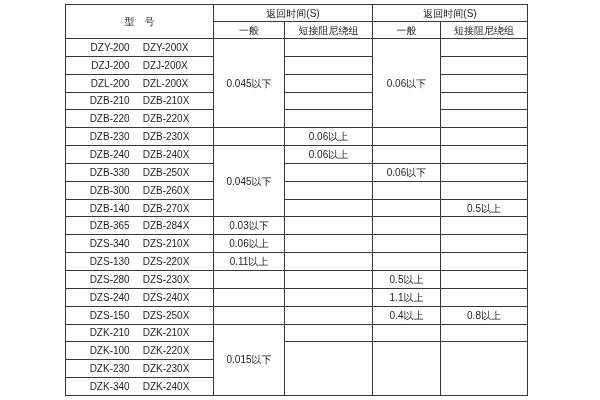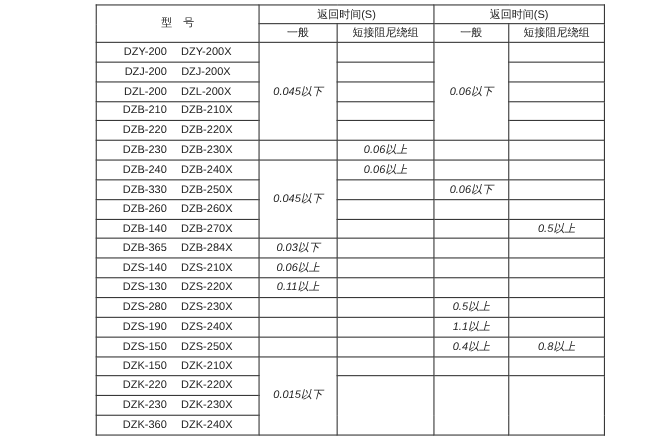--- a/index.html
+++ b/index.html
@@ -12,21 +12,20 @@
     font-family: "Liberation Sans", "DejaVu Sans", sans-serif;
   }
   .table-wrap {
     position: absolute;
     left: 65px;
     top: 4px;
   }
   table.spec {
     border-collapse: collapse;
     table-layout: fixed;
-    margin-left: 22px;
   }
   table.spec th,
   table.spec td {
     border: 1px solid #383838;
     padding: 0;
     margin: 0;
     text-align: center;
     vertical-align: middle;
     color: #1c1c1c;
     font-weight: 400;
@@ -37,21 +36,21 @@
   }
   thead tr { height: 17px; }
   tbody tr { height: 17.85px; }
   td.model-cell { font-size: 10.5px; }
   .model-pair {
     display: flex;
     justify-content: center;
     align-items: center;
     gap: 13px;
   }
-  td.value-cell { font-size: 10px; font-style: italic; }
+  td.value-cell { font-size: 10px; }
 </style>
 </head>
 <body>
 
 <div class="table-wrap">
   <table class="spec">
     <colgroup>
       <col style="width:148px">
       <col style="width:71px">
       <col style="width:88px">
@@ -155,21 +154,21 @@
               <span>DZB-250X</span>
             </div>
           </td>
           <td class="value-cell"></td>
           <td class="value-cell">0.06以下</td>
           <td class="value-cell"></td>
         </tr>
         <tr>
           <td class="model-cell">
             <div class="model-pair">
-              <span>DZB-260</span>
+              <span>DZB-300</span>
               <span>DZB-260X</span>
             </div>
           </td>
           <td class="value-cell"></td>
           <td class="value-cell"></td>
           <td class="value-cell"></td>
         </tr>
         <tr>
           <td class="model-cell">
             <div class="model-pair">
@@ -189,21 +188,21 @@
             </div>
           </td>
           <td class="value-cell">0.03以下</td>
           <td class="value-cell"></td>
           <td class="value-cell"></td>
           <td class="value-cell"></td>
         </tr>
         <tr>
           <td class="model-cell">
             <div class="model-pair">
-              <span>DZS-140</span>
+              <span>DZS-340</span>
               <span>DZS-210X</span>
             </div>
           </td>
           <td class="value-cell">0.06以上</td>
           <td class="value-cell"></td>
           <td class="value-cell"></td>
           <td class="value-cell"></td>
         </tr>
         <tr>
           <td class="model-cell">
@@ -225,21 +224,21 @@
             </div>
           </td>
           <td class="value-cell"></td>
           <td class="value-cell"></td>
           <td class="value-cell">0.5以上</td>
           <td class="value-cell"></td>
         </tr>
         <tr>
           <td class="model-cell">
             <div class="model-pair">
-              <span>DZS-190</span>
+              <span>DZS-240</span>
               <span>DZS-240X</span>
             </div>
           </td>
           <td class="value-cell"></td>
           <td class="value-cell"></td>
           <td class="value-cell">1.1以上</td>
           <td class="value-cell"></td>
         </tr>
         <tr>
           <td class="model-cell">
@@ -249,51 +248,51 @@
             </div>
           </td>
           <td class="value-cell"></td>
           <td class="value-cell"></td>
           <td class="value-cell">0.4以上</td>
           <td class="value-cell">0.8以上</td>
         </tr>
         <tr>
           <td class="model-cell">
             <div class="model-pair">
-              <span>DZK-150</span>
+              <span>DZK-210</span>
               <span>DZK-210X</span>
             </div>
           </td>
           <td class="value-cell" rowspan="4">0.015以下</td>
           <td class="value-cell"></td>
           <td class="value-cell"></td>
           <td class="value-cell"></td>
         </tr>
         <tr>
           <td class="model-cell">
             <div class="model-pair">
-              <span>DZK-220</span>
+              <span>DZK-100</span>
               <span>DZK-220X</span>
             </div>
           </td>
           <td class="value-cell" rowspan="3"></td>
           <td class="value-cell" rowspan="3"></td>
           <td class="value-cell" rowspan="3"></td>
         </tr>
         <tr>
           <td class="model-cell">
             <div class="model-pair">
               <span>DZK-230</span>
               <span>DZK-230X</span>
             </div>
           </td>
         </tr>
         <tr>
           <td class="model-cell">
             <div class="model-pair">
-              <span>DZK-360</span>
+              <span>DZK-340</span>
               <span>DZK-240X</span>
             </div>
           </td>
         </tr>
       </tbody>
   </table>
 </div>
 
 </body></html>

